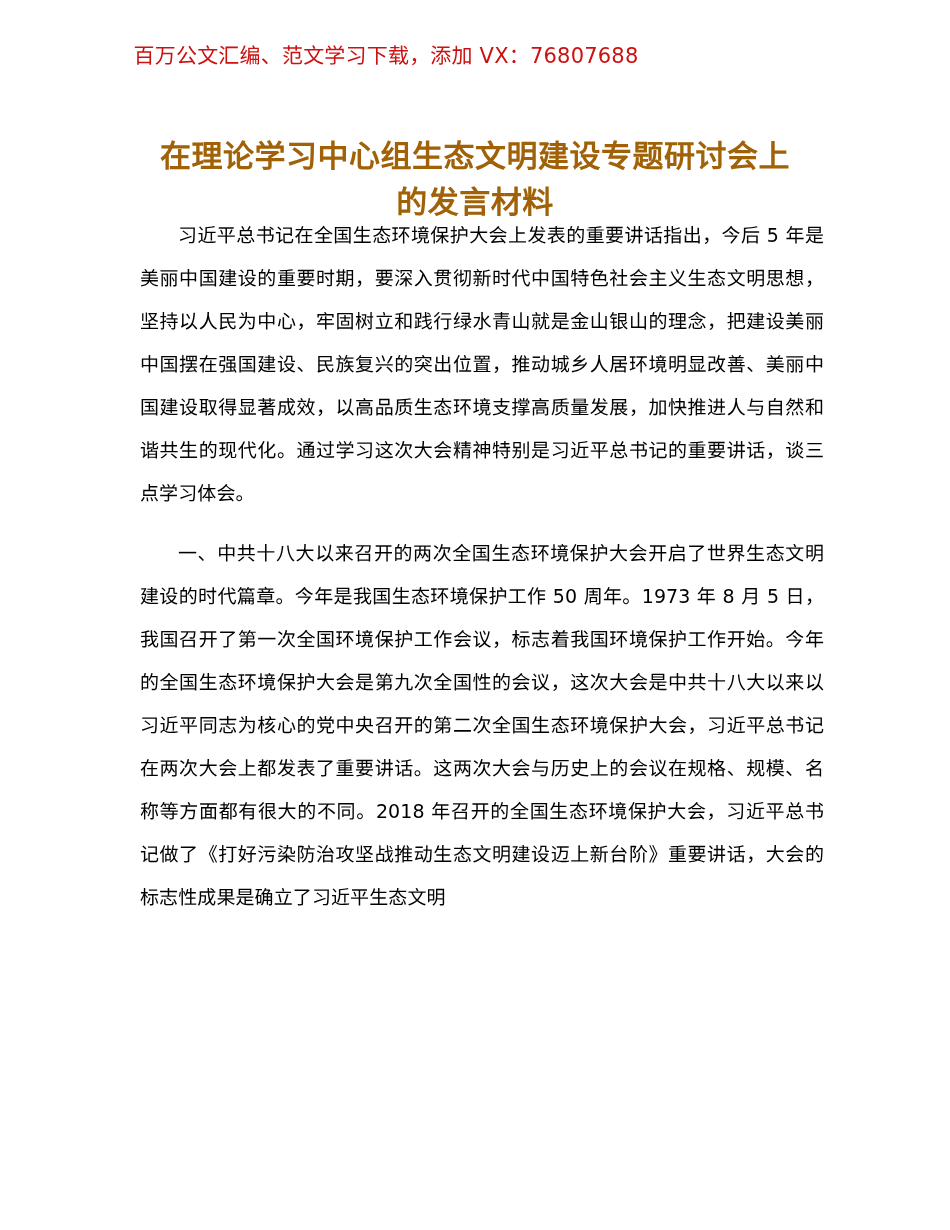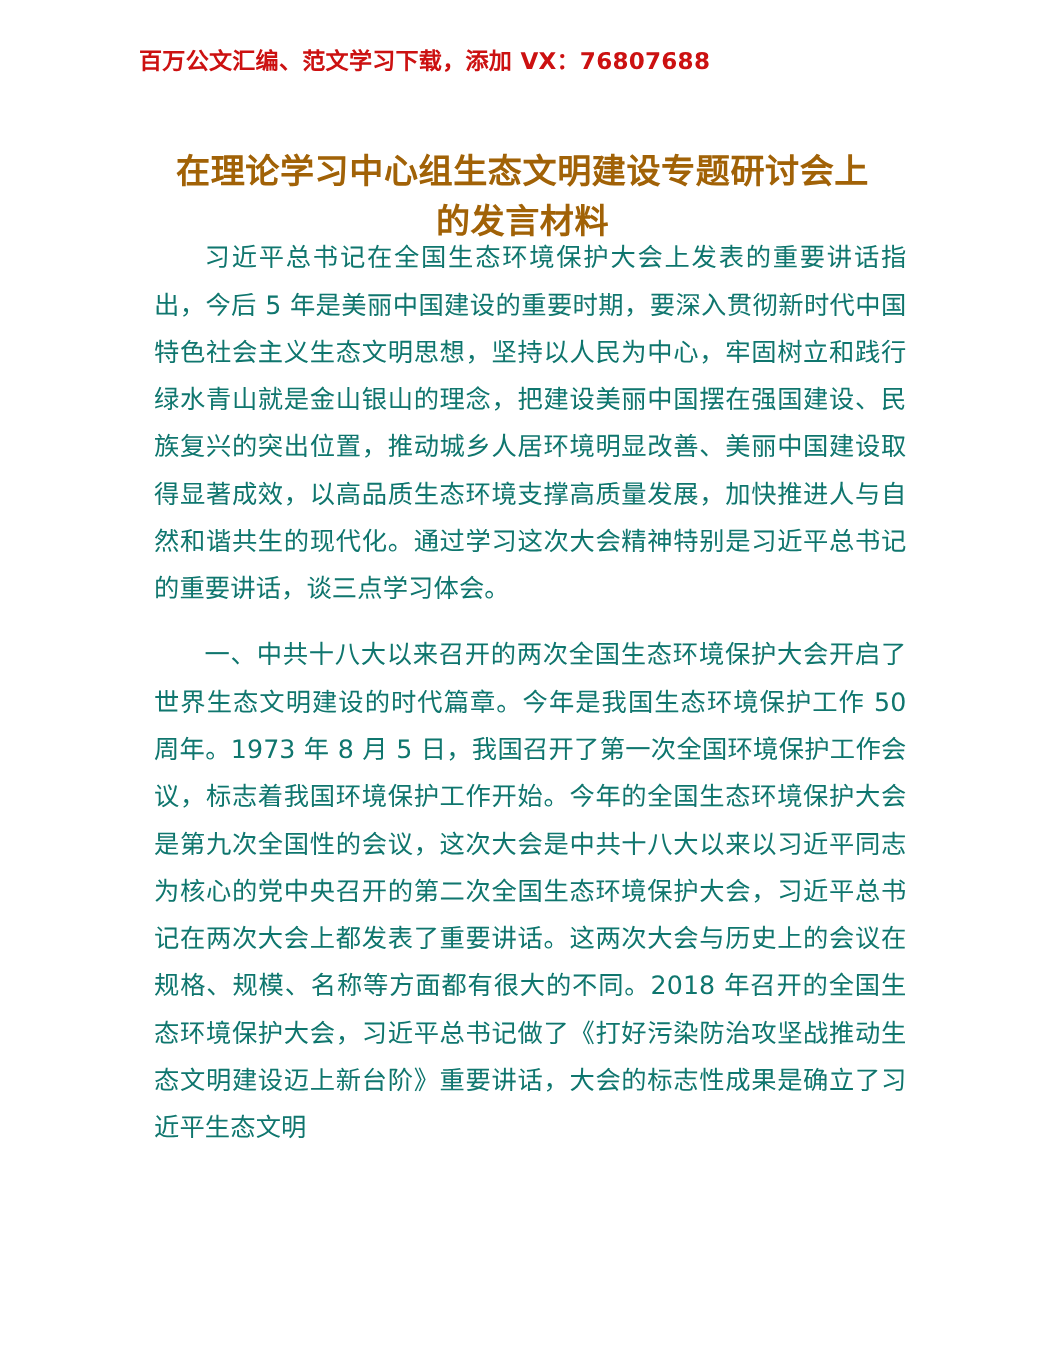--- a/index.html
+++ b/index.html
@@ -18,21 +18,21 @@
     font-family: "DejaVu Sans", "Liberation Sans", sans-serif;
   }
   .promo-banner {
     position: absolute;
     top: 44px;
     left: 0;
     width: 772px;
     text-align: center;
     color: #cc1111;
     font-size: 21px;
-    font-weight: 700;
+    font-weight: 400;
     letter-spacing: 0.2px;
     line-height: 1.2;
     white-space: nowrap;
   }
   .doc-title {
     position: absolute;
     top: 112px;
     left: 150px;
     width: 650px;
     text-align: center;
@@ -42,23 +42,23 @@
     line-height: 46px;
     letter-spacing: 0.5px;
   }
   .body-text {
     position: absolute;
     top: 214px;
     left: 140px;
     width: 684px;
   }
   .para {
-    font-size: 23px;
+    font-size: 19px;
     line-height: 43px;
-    color: #0f766e;
+    color: #000000;
     text-align: justify;
     text-justify: inter-ideograph;
     text-indent: 2em;
     margin: 0 0 17px 0;
     letter-spacing: 0.1px;
     word-break: break-all;
   }
   .para:last-child {
     margin-bottom: 0;
   }

